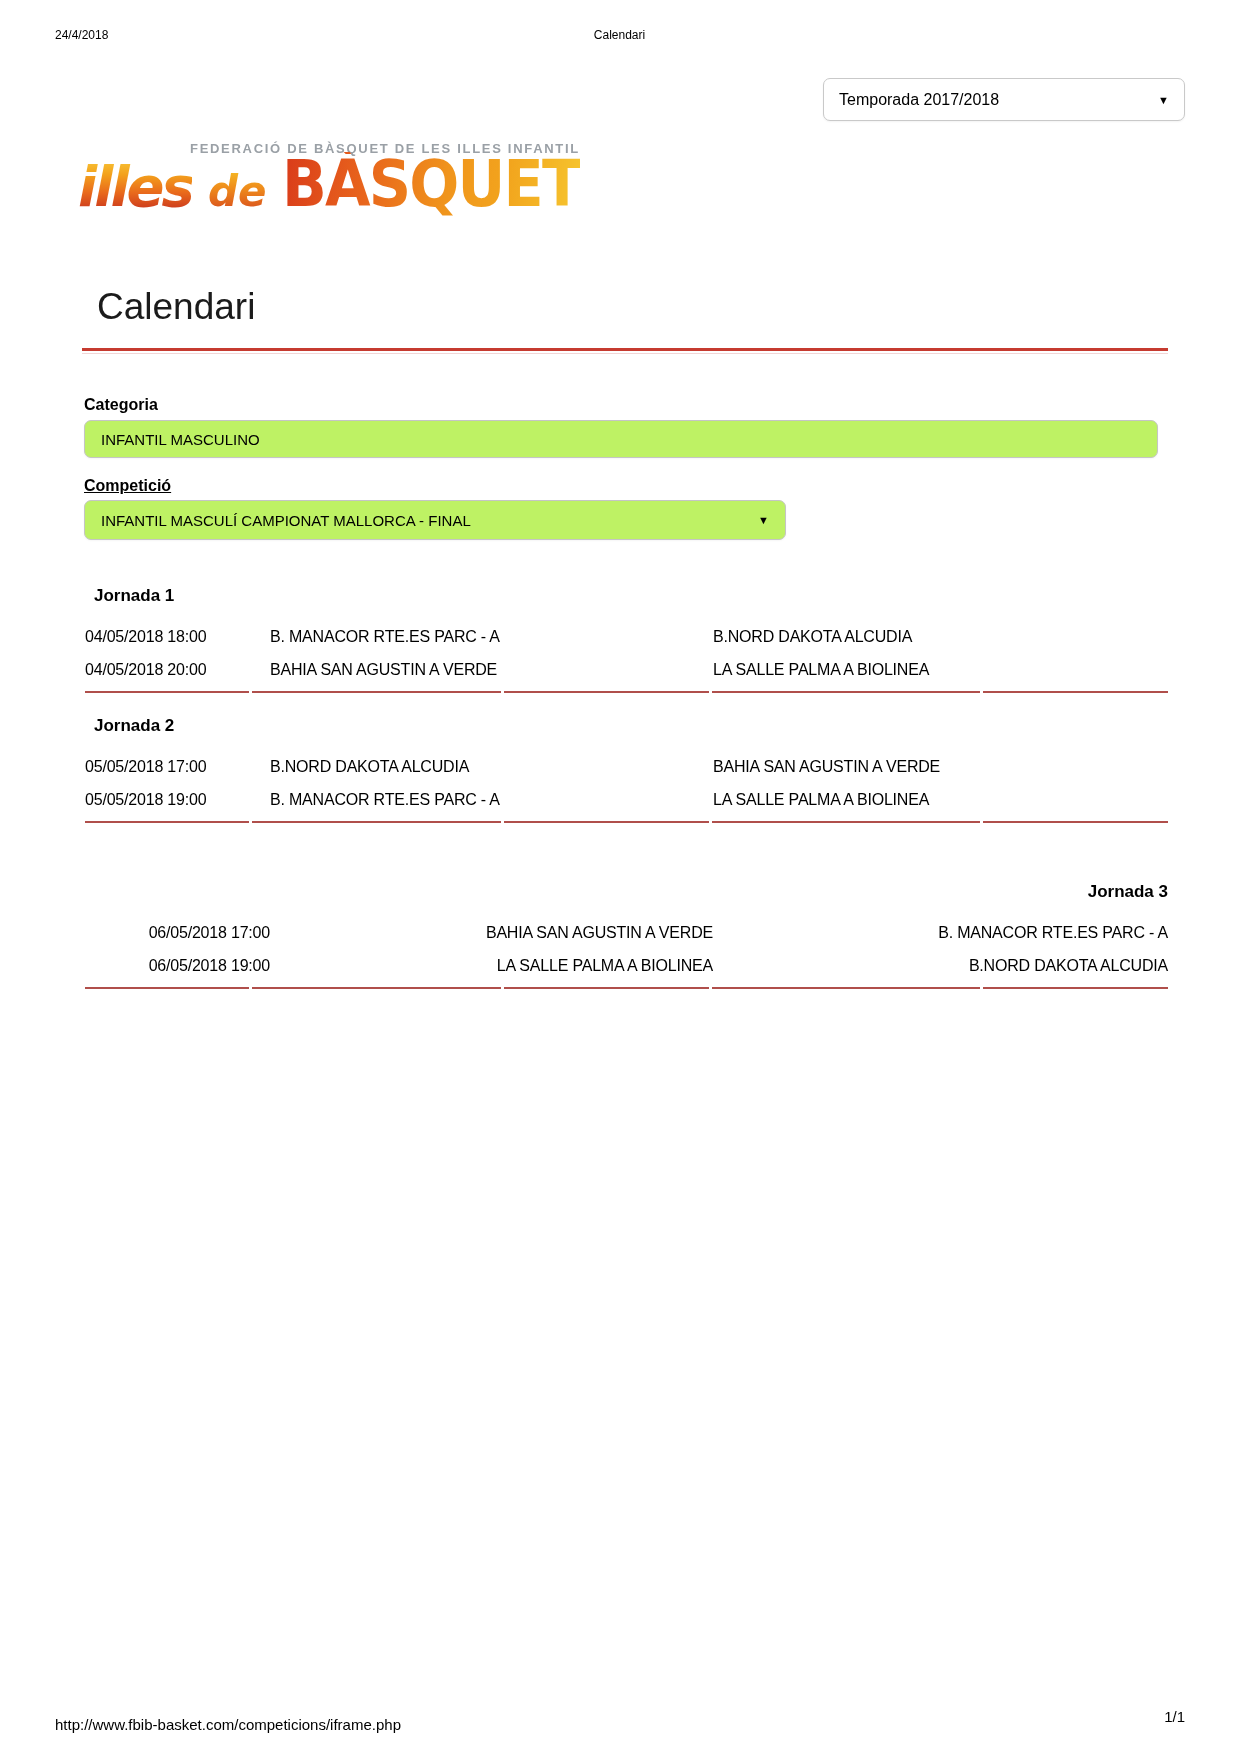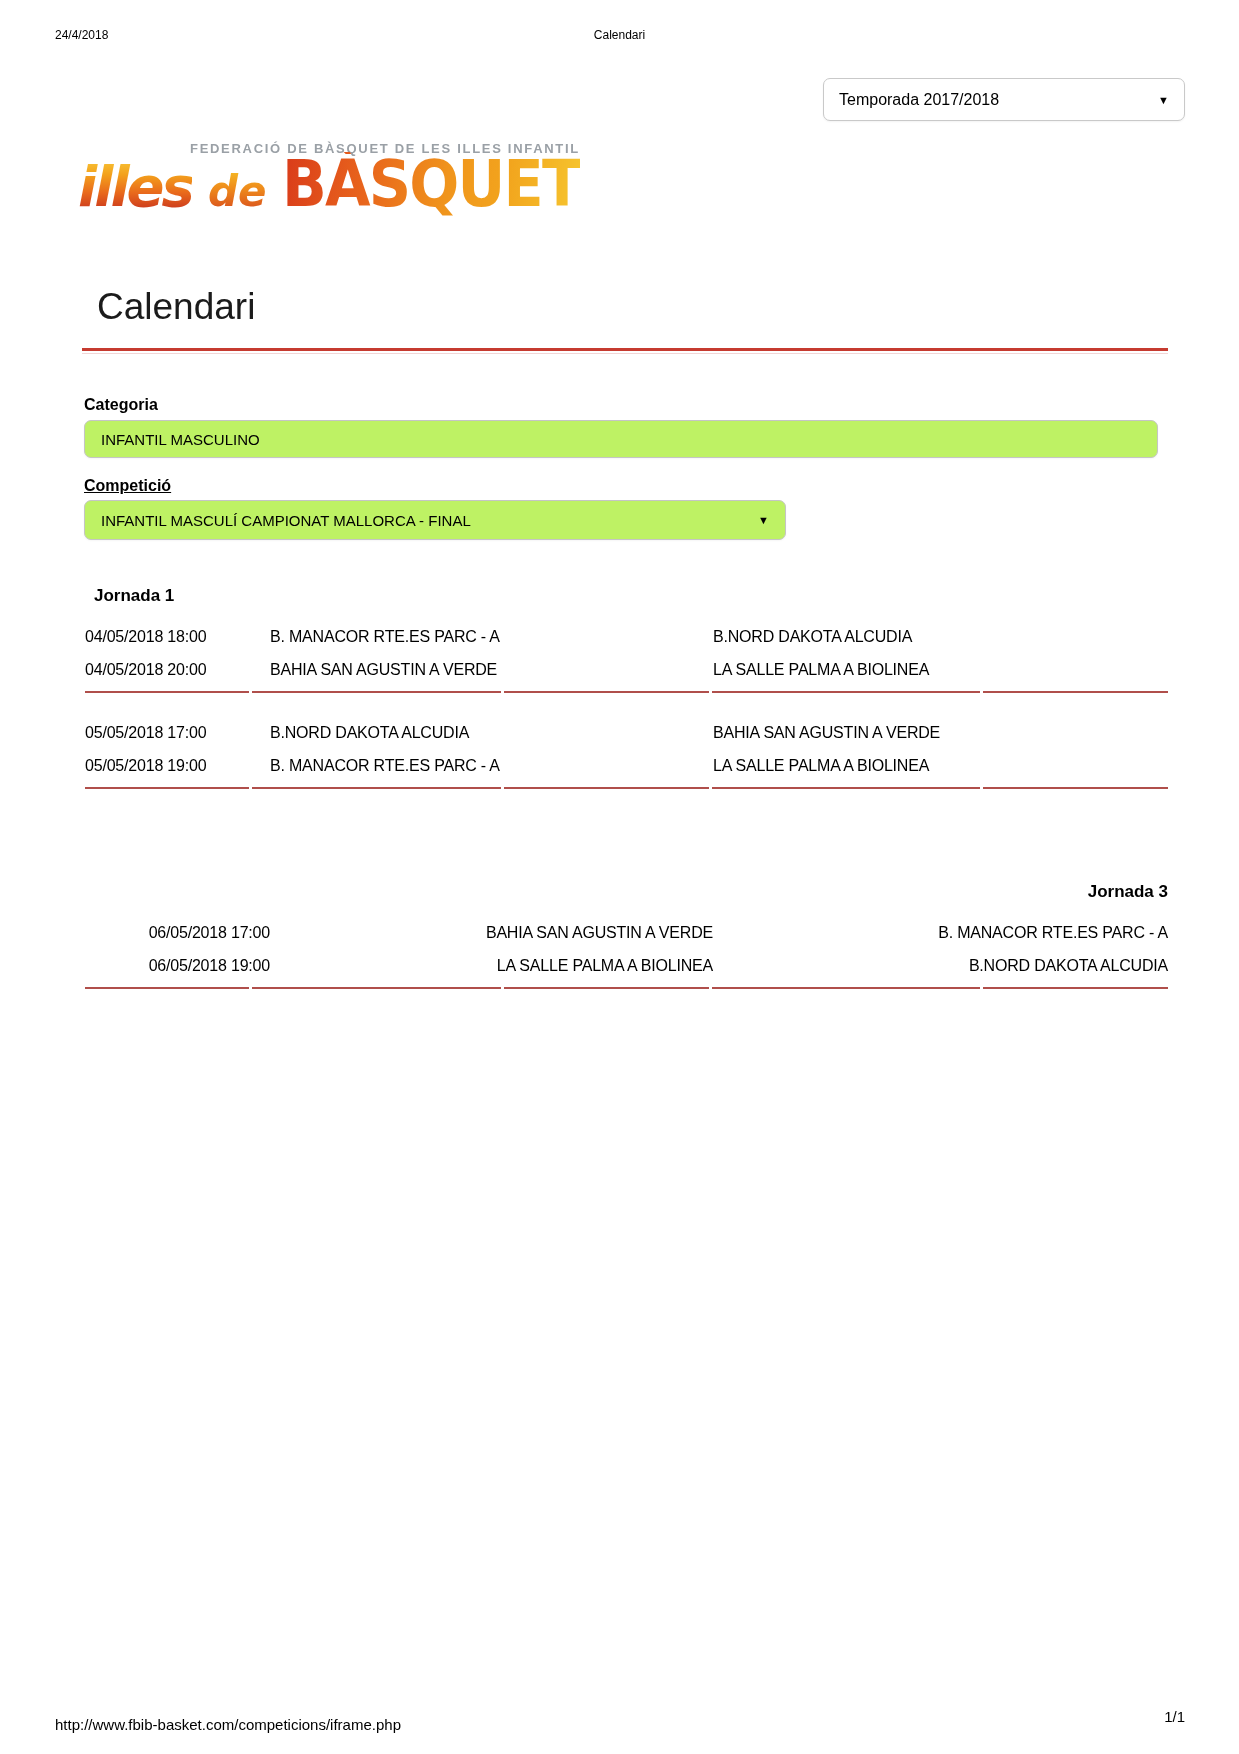--- a/index.html
+++ b/index.html
@@ -151,20 +151,21 @@
   <div class="round-rule">
     <span class="seg seg-1"></span>
       <span class="seg seg-2"></span>
       <span class="seg seg-3"></span>
       <span class="seg seg-4"></span>
       <span class="seg seg-5"></span>
   </div>
 </div>
 
 <div class="round round-2">
+  <h2 class="round-title">Jornada 2</h2>
   <div class="match-row">
     <span class="col-date">05/05/2018 17:00</span>
     <span class="col-home">B.NORD DAKOTA ALCUDIA</span>
     <span class="col-away">BAHIA SAN AGUSTIN A VERDE</span>
   </div>
   <div class="match-row">
     <span class="col-date">05/05/2018 19:00</span>
     <span class="col-home">B. MANACOR RTE.ES PARC - A</span>
     <span class="col-away">LA SALLE PALMA A BIOLINEA</span>
   </div>

